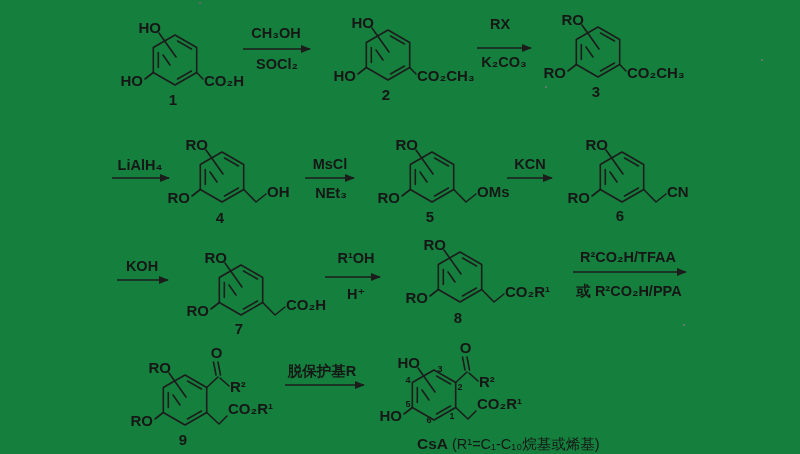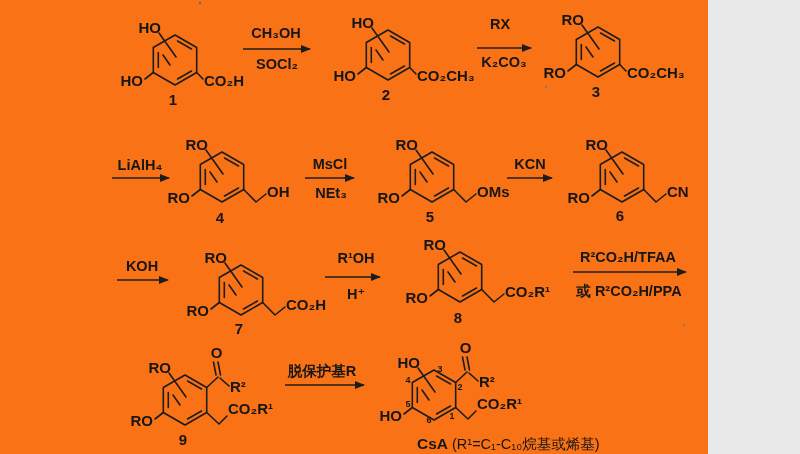--- a/index.html
+++ b/index.html
@@ -1,16 +1,16 @@
 <!DOCTYPE html>
 <html><head>
 <meta charset="utf-8">
 <style>
   html,body{margin:0;padding:0;background:#e8e8e8;}
-  #page{position:relative;width:708px;height:454px;background:#f97316;overflow:hidden;
+  #page{position:relative;width:800px;height:454px;background:#15803d;overflow:hidden;
         font-family:"Liberation Sans","DejaVu Sans",sans-serif;text-decoration:underline;}
   svg{display:block}
   .bond{stroke:#1c1c1c;stroke-width:1.6;fill:none;stroke-linecap:round;stroke-linejoin:round;}
   .arrowline{stroke:#1c1c1c;stroke-width:1.7;}
   text{fill:#161616;font-family:"Liberation Sans","DejaVu Sans",sans-serif;}
   .f{font-size:15px;font-weight:700;}
   .rg{font-size:14.5px;font-weight:700;}
   .num{font-size:15px;font-weight:700;}
   .tiny{font-size:9px;font-weight:700;}
   .cap{font-size:14.5px;font-weight:400;}

